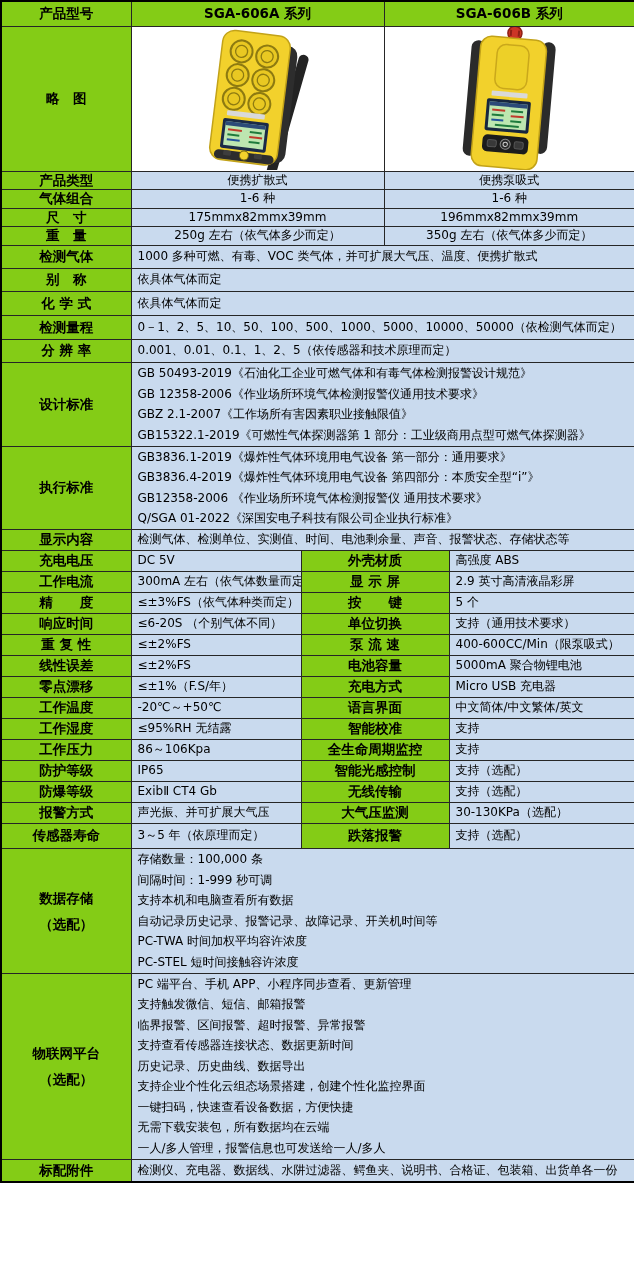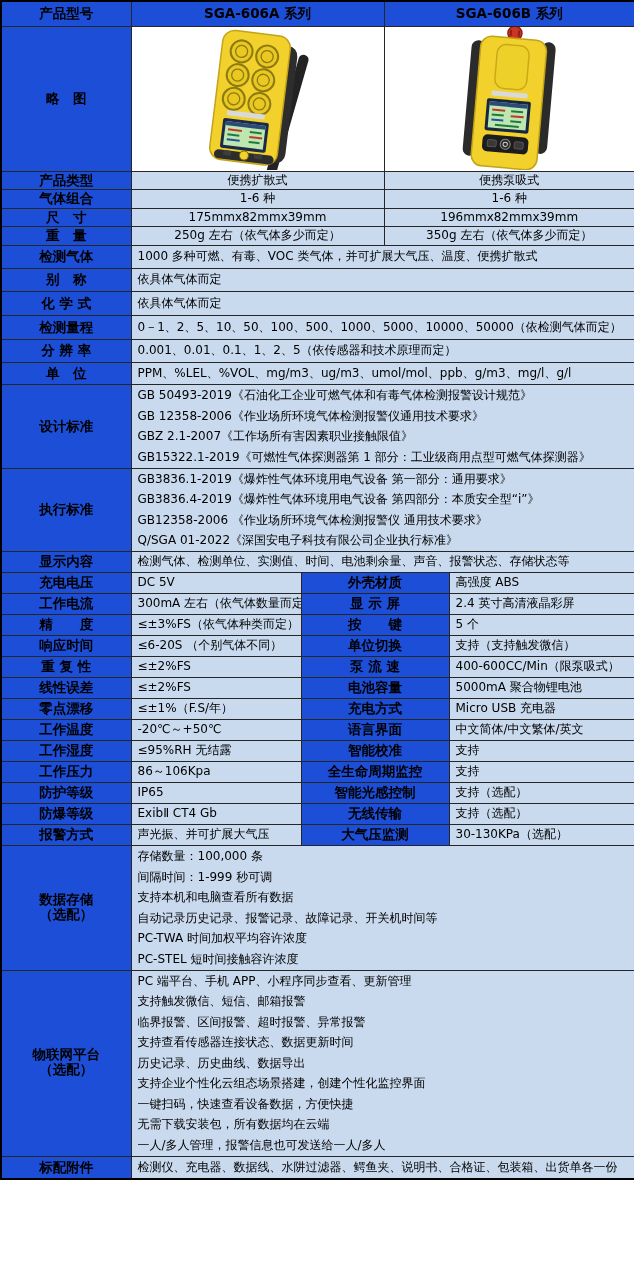--- a/index.html
+++ b/index.html
@@ -1,25 +1,25 @@
 <!DOCTYPE html>
 <html><head>
 <meta charset="utf-8">
 <style>
   html,body{margin:0;padding:0;background:#ffffff;}
   .sheet{width:634px;}
   table{width:634px;border-collapse:collapse;table-layout:fixed;border:2px solid #000;
         font-family:"DejaVu Sans","Liberation Sans",sans-serif;}
   td{border:1px solid #262626;padding:0 6px;color:#000;overflow:hidden;vertical-align:middle;}
-  .lbl{background:#1d4ed8;font-weight:bold;text-align:center;font-size:13.5px;padding:0 2px;line-height:17px;}
+  .lbl{background:#84cc16;font-weight:bold;text-align:center;font-size:13.5px;padding:0 2px;line-height:17px;}
   .val{background:#c9daee;font-size:12px;line-height:17px;}
   .ctr{text-align:center;}
   .nw{white-space:nowrap;}
   .pre{white-space:pre-line;line-height:20.5px;margin-top:44px;}
-  .lbl.pre{line-height:15px;font-family:Liberation Mono, monospace;}
+  .lbl.pre{line-height:26px;}
   .img-cell{background:#ffffff;text-align:center;vertical-align:middle;padding:0;}
   svg{display:block;margin:0 auto;}
 </style>
 </head>
 <body>
 
 <div class="sheet">
 <table>
   <colgroup>
     <col style="width:130px">
@@ -153,24 +153,20 @@
     <td class="val nw" colspan="4">依具体气体而定</td>
   </tr>
   <tr style="height:24px">
     <td class="lbl">检测量程</td>
     <td class="val nw" colspan="4">0－1、2、5、10、50、100、500、1000、5000、10000、50000（依检测气体而定）</td>
   </tr>
   <tr style="height:23px">
     <td class="lbl">分 辨 率</td>
     <td class="val nw" colspan="4">0.001、0.01、0.1、1、2、5（依传感器和技术原理而定）</td>
   </tr>
-  <tr style="height:22px">
-    <td class="lbl">单　位</td>
-    <td class="val nw" colspan="4">PPM、%LEL、%VOL、mg/m3、ug/m3、umol/mol、ppb、g/m3、mg/l、g/l</td>
-  </tr>
   <tr style="height:84px">
     <td class="lbl">设计标准</td>
     <td class="val pre" colspan="4">GB 50493-2019《石油化工企业可燃气体和有毒气体检测报警设计规范》
 GB 12358-2006《作业场所环境气体检测报警仪通用技术要求》
 GBZ 2.1-2007《工作场所有害因素职业接触限值》
 GB15322.1-2019《可燃性气体探测器第 1 部分：工业级商用点型可燃气体探测器》</td>
   </tr>
   <tr style="height:83px">
     <td class="lbl">执行标准</td>
     <td class="val pre" colspan="4">GB3836.1-2019《爆炸性气体环境用电气设备 第一部分：通用要求》
@@ -186,33 +182,33 @@
   <tr style="height:21px">
     <td class="lbl">充电电压</td>
     <td class="val nw">DC 5V</td>
     <td class="lbl" colspan="2">外壳材质</td>
     <td class="val nw">高强度 ABS</td>
   </tr>
   <tr style="height:21px">
     <td class="lbl">工作电流</td>
     <td class="val nw">300mA 左右（依气体数量而定）</td>
     <td class="lbl" colspan="2">显 示 屏</td>
-    <td class="val nw">2.4 英寸高清液晶彩屏</td>
+    <td class="val nw">2.9 英寸高清液晶彩屏</td>
   </tr>
   <tr style="height:21px">
     <td class="lbl">精　　度</td>
     <td class="val nw">≤±3%FS（依气体种类而定）</td>
     <td class="lbl" colspan="2">按　　键</td>
     <td class="val nw">5 个</td>
   </tr>
   <tr style="height:21px">
     <td class="lbl">响应时间</td>
     <td class="val nw">≤6-20S （个别气体不同）</td>
     <td class="lbl" colspan="2">单位切换</td>
-    <td class="val nw">支持（支持触发微信）</td>
+    <td class="val nw">支持（通用技术要求）</td>
   </tr>
   <tr style="height:21px">
     <td class="lbl">重 复 性</td>
     <td class="val nw">≤±2%FS</td>
     <td class="lbl" colspan="2">泵 流 速</td>
     <td class="val nw">400-600CC/Min（限泵吸式）</td>
   </tr>
   <tr style="height:21px">
     <td class="lbl">线性误差</td>
     <td class="val nw">≤±2%FS</td>
@@ -253,20 +249,26 @@
     <td class="lbl">防爆等级</td>
     <td class="val nw">ExibⅡ CT4 Gb</td>
     <td class="lbl" colspan="2">无线传输</td>
     <td class="val nw">支持（选配）</td>
   </tr>
   <tr style="height:21px">
     <td class="lbl">报警方式</td>
     <td class="val nw">声光振、并可扩展大气压</td>
     <td class="lbl" colspan="2">大气压监测</td>
     <td class="val nw">30-130KPa（选配）</td>
+  </tr>
+  <tr style="height:25px">
+    <td class="lbl">传感器寿命</td>
+    <td class="val nw">3～5 年（依原理而定）</td>
+    <td class="lbl" colspan="2">跌落报警</td>
+    <td class="val nw">支持（选配）</td>
   </tr>
 
   <tr style="height:125px">
     <td class="lbl pre">数据存储
 （选配）</td>
     <td class="val pre" colspan="4">存储数量：100,000 条
 间隔时间：1-999 秒可调
 支持本机和电脑查看所有数据
 自动记录历史记录、报警记录、故障记录、开关机时间等
 PC-TWA 时间加权平均容许浓度

